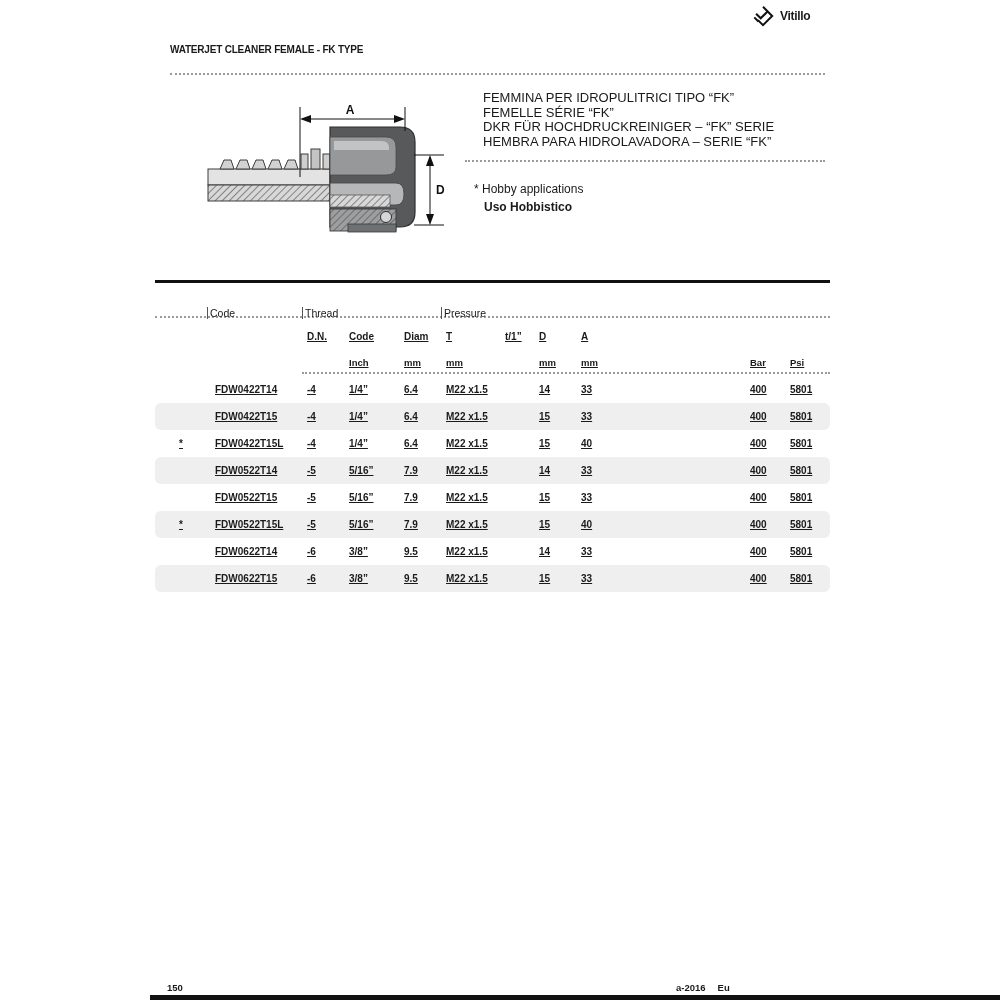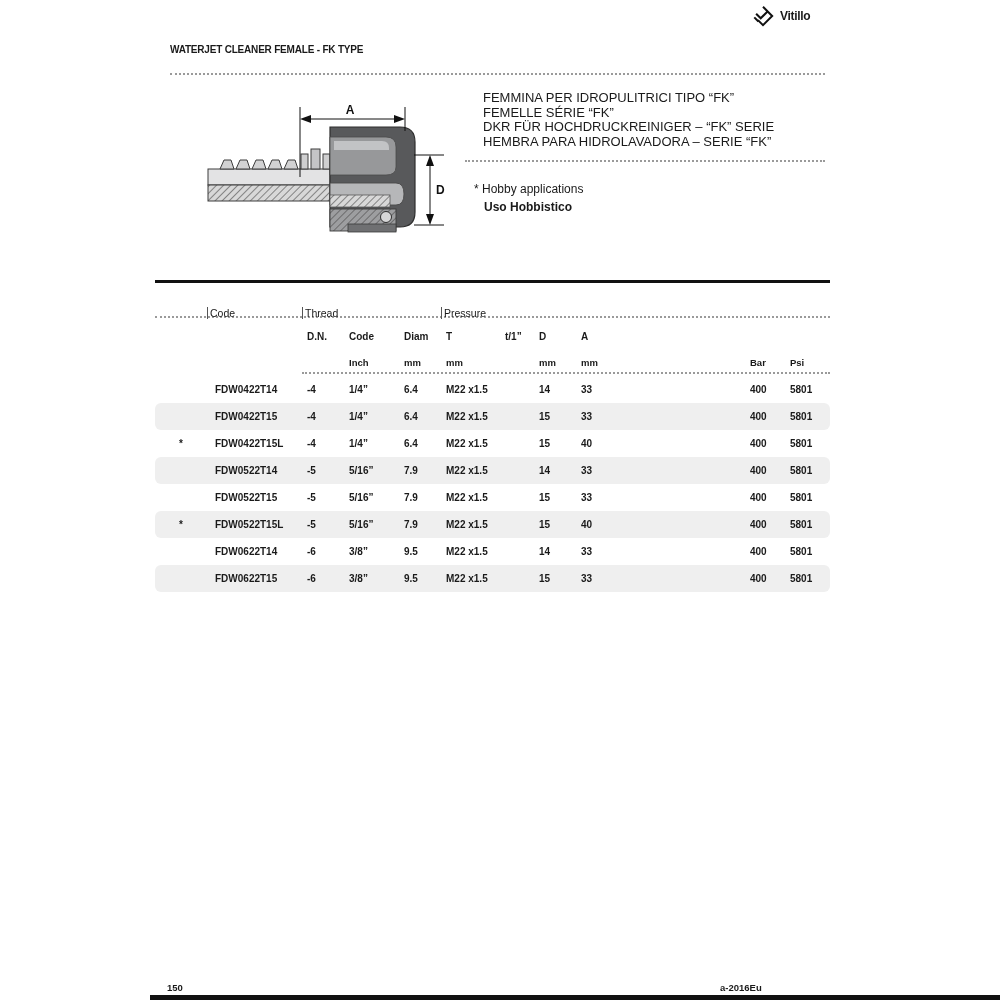--- a/index.html
+++ b/index.html
@@ -23,35 +23,35 @@
   
   .drawing{top:97px;left:198px;}
 
   
   .tbl{top:280px;left:155px;width:675px;border-top:3px solid #111;}
   .group-row{display:grid;grid-template-columns:52px 95px 139px 92px 212px 85px;height:33px;}
   .group-cell{border-left:1px solid #555;display:flex;align-items:center;padding-left:2px;
     font-weight:normal;font-size:10.5px;margin-top:24px;}
   .group-cell.nb{border-left:none;}
   .dot-rule{border-top:2px dotted #9a9a9a;height:0;}
-  .grid11{display:grid;grid-template-columns:52px 95px 42px 55px 42px 58px 34px 43px 169px 40px 45px;}
+  .grid11{display:grid;grid-template-columns:52px 95px 42px 55px 42px 58px 34px 43px 169px 40px 45px;text-decoration:underline;}
   .sub-row{height:24px;align-items:end;font-weight:bold;font-size:10px;padding-bottom:2px;}
   .unit-row{height:24px;align-items:end;font-weight:bold;font-size:9.5px;padding-bottom:4px;}
   .cell{padding-left:5px;white-space:nowrap;}
   .cell-star{text-align:center;padding-left:0;}
   .cell-code{padding-left:8px;}
   .cell-t1,.cell-d{padding-left:6px;}
   .rule-indent{margin-left:147px;}
   .rows{margin-top:2px;}
   .data-row{height:27px;align-items:center;font-size:10px;font-weight:bold;}
   .data-row.alt{background:#efefef;border-radius:6px;}
 
   
   .footer-left{top:982px;left:167px;font-size:9.5px;font-weight:bold;}
-  .footer-right{top:982px;left:720px;font-size:9.5px;font-weight:bold;display:flex;}
+  .footer-right{top:982px;left:676px;font-size:9.5px;font-weight:bold;display:flex;gap:12px;}
   .footer-bar{left:150px;right:0;bottom:0;height:5px;background:#111;}
 </style>
 </head>
 <body>
 
 <div class="abs logo">
   <span style="display:inline-flex;">
     <svg width="22" height="22" viewBox="0 0 24 24">
       <g fill="none" stroke="#111" stroke-width="2.2" stroke-linejoin="miter">
         <path d="M12 2 L22 12 L12 22 L6.5 16.5"></path>

